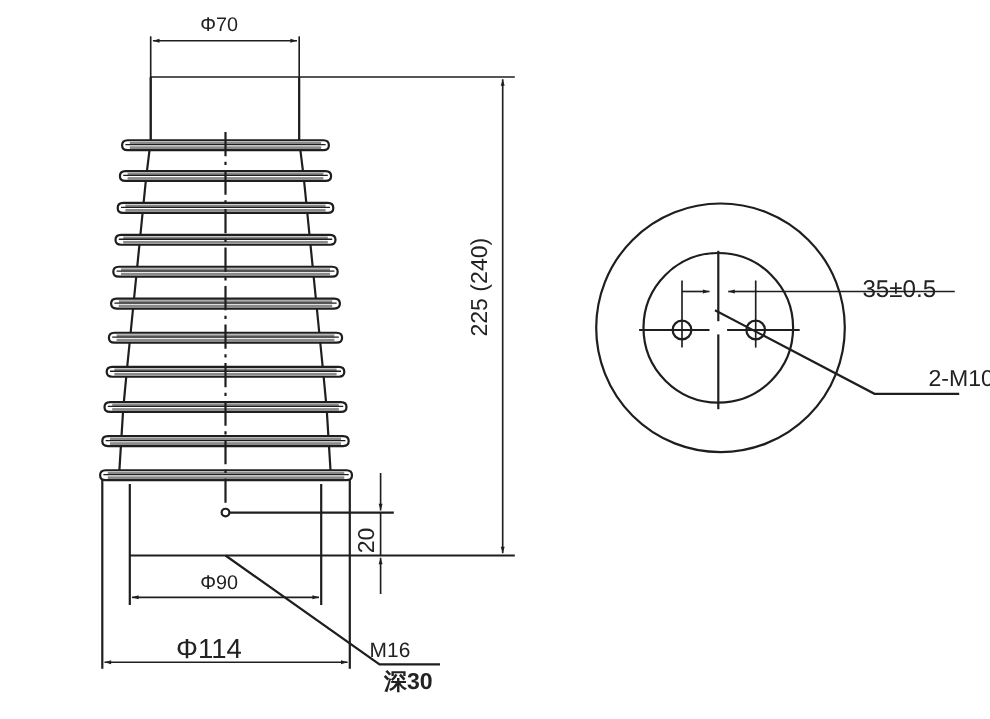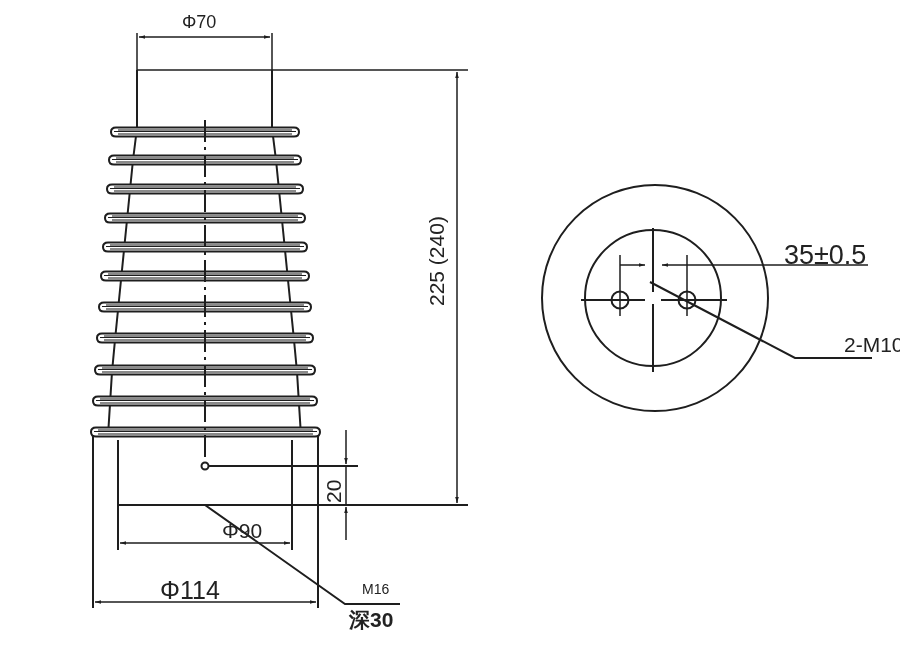--- a/index.html
+++ b/index.html
@@ -154,18 +154,18 @@
     <line class="thin" x1="687" y1="265" x2="662" y2="265" marker-end="url(#arr)"></line>
     <line class="thin" x1="687" y1="265" x2="868" y2="265"></line>
 
     <polyline class="ln" points="650,282 795,358 872,358"></polyline>
   </g>
 </svg>
 
 <div class="lbl" style="left:182px; top:13px; font-size:18px;">Φ70</div>
 <div class="lbl vert" style="left:426px; top:306px; font-size:21px;">225 (240)</div>
 <div class="lbl vert" style="left:323px; top:503px; font-size:21px;">20</div>
-<div class="lbl" style="left:182px; top:520px; font-size:21px;margin-left:40px;">Φ90</div>
+<div class="lbl" style="left:182px; top:520px; font-size:18px;">Φ90</div>
 <div class="lbl" style="left:160px; top:578px; font-size:25px;">Φ114</div>
-<div class="lbl" style="left:362px; top:582px; font-size:14px;text-align:center;">M16</div>
+<div class="lbl" style="left:336px; top:582px; font-size:19px;text-align:center;">M16</div>
 <div class="lbl" style="left:349px; top:609px; font-size:21px;font-weight:bold;">深30</div>
-<div class="lbl" style="left:784px; top:242px; font-size:27px;">35±0.5</div>
+<div class="lbl" style="left:784px; top:252px; font-size:22px;">35±0.5</div>
 <div class="lbl" style="left:844px; top:334px; font-size:21px;">2-M10</div>
 
 </body></html>

